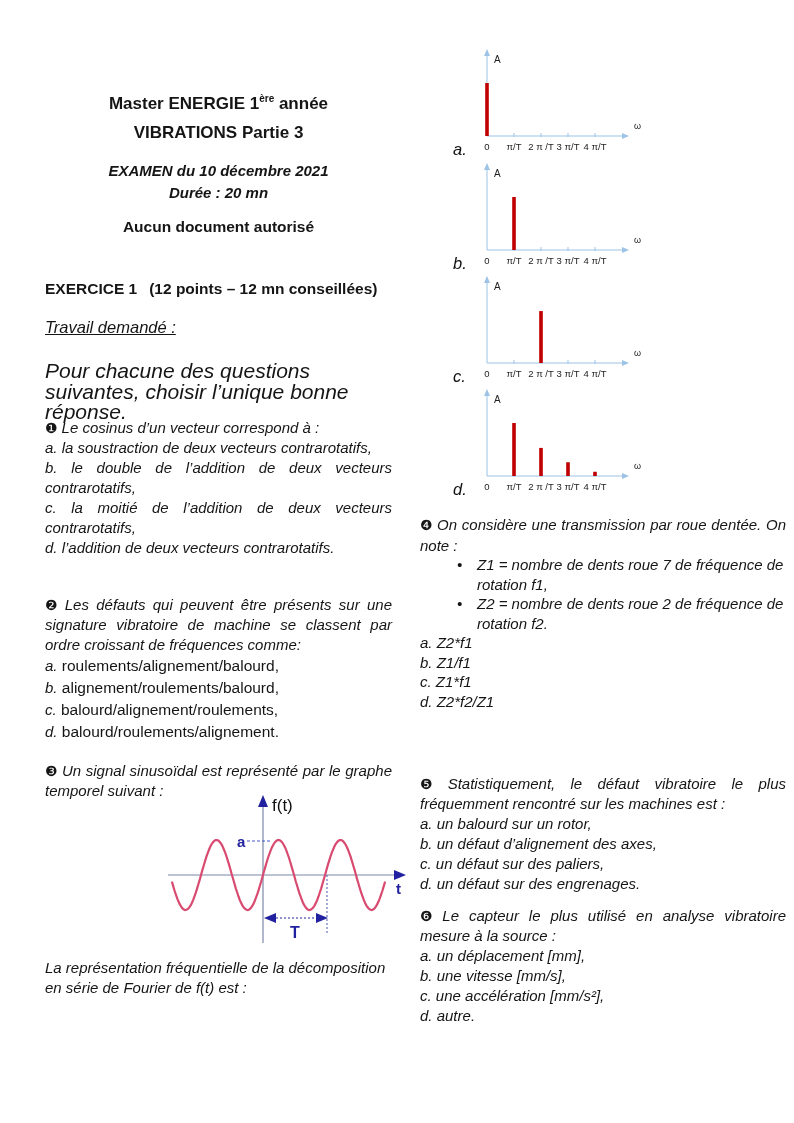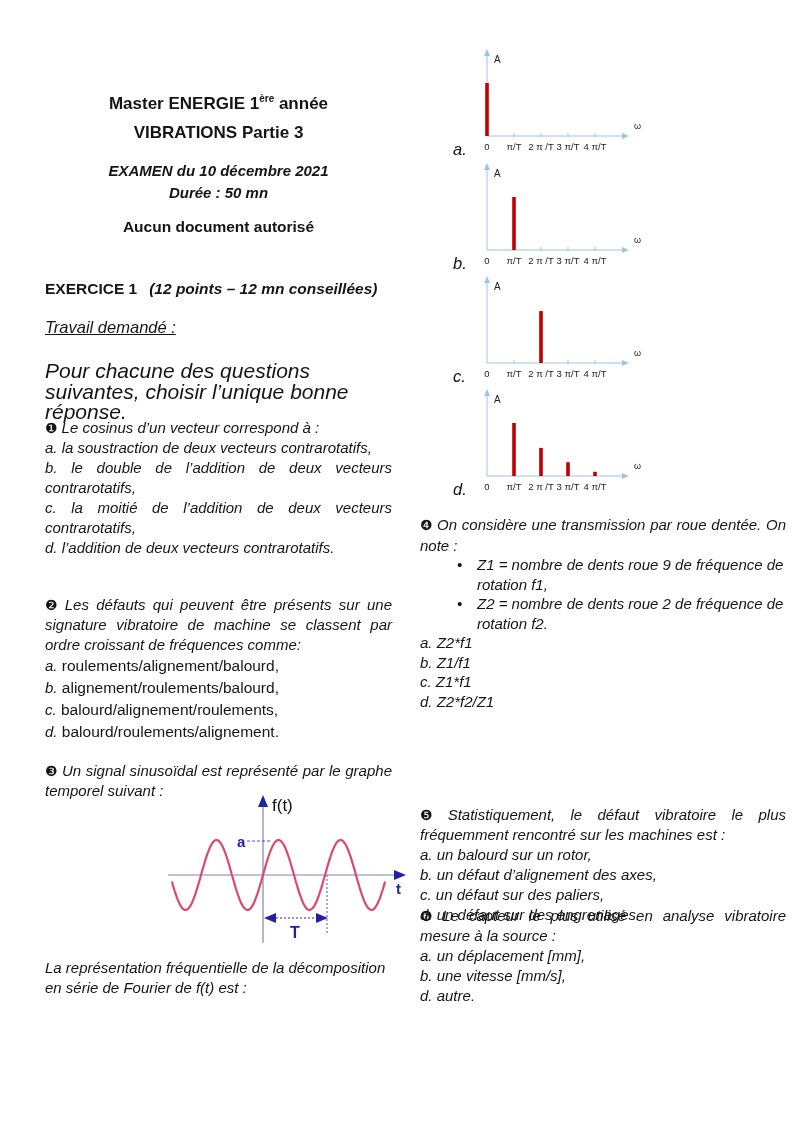--- a/index.html
+++ b/index.html
@@ -9,31 +9,31 @@
   .col-right{position:absolute;left:420px;top:0;width:366px;height:1123px;}
   .abs{position:absolute;left:0;width:100%;}
 
   
   .title-block{top:84px;text-align:center;font-weight:bold;font-size:17px;line-height:29px;}
   .title-block sup{font-size:10px;}
   .exam-block{top:160px;text-align:center;font-weight:bold;font-style:italic;font-size:15px;line-height:22px;}
   .notice{top:218px;text-align:center;font-weight:bold;font-size:15.5px;}
 
   .exercise-heading{top:280px;font-weight:bold;font-size:15.5px;}
-  .exercise-heading .pts{margin-left:12px;font-style:italic;}
+  .exercise-heading .pts{margin-left:12px;}
   .work-heading{top:318px;font-style:italic;font-size:16.5px;text-decoration:underline;}
   .intro{top:361px;font-style:italic;font-size:21px;line-height:20.5px;}
 
   .question{font-style:italic;font-size:15px;line-height:20px;text-align:justify;}
   .q1{top:418px;}
   .q2{top:595px;}
   .q3{top:761px;}
   .closing{top:958px;font-style:italic;font-size:15px;line-height:20px;}
   .q4{top:515px;line-height:19.5px;}
-  .q5{top:805px;}
+  .q5{top:774px;}
   .q6{top:906px;}
   .qnum{font-style:normal;font-size:14px;padding-right:4px;}
   .opt{margin:0;}
   .q2 .opt{font-style:normal;font-size:15.5px;line-height:22px;}
   .q2 .opt .opt-label{font-style:italic;font-size:15px;}
   .stem{margin:0;}
   ul.gear-list{margin:0;padding:0;list-style:none;text-align:left;}
   ul.gear-list li{position:relative;padding-left:57px;line-height:19.5px;}
   ul.gear-list li::before{content:"\2022";position:absolute;left:37px;font-size:15px;}
 
@@ -54,21 +54,21 @@
 
   <div class="col-left">
 
     <div class="abs title-block">
       <div><span>Master ENERGIE 1</span><sup>ère</sup><span> année</span></div>
       <div>VIBRATIONS Partie 3</div>
     </div>
 
     <div class="abs exam-block">
       <div>EXAMEN du 10 décembre 2021</div>
-      <div>Durée : 50 mn</div>
+      <div>Durée : 20 mn</div>
     </div>
 
     <div class="abs notice">Aucun document autorisé</div>
 
     <div class="abs exercise-heading">
       <span>EXERCICE 1</span><span class="pts">(12 points – 12 mn conseillées)</span>
     </div>
 
     <div class="abs work-heading">Travail demandé :</div>
 
@@ -200,37 +200,38 @@
           <rect x="173.2" y="91.76" width="3.6" height="4.24" fill="#c00000"></rect>
           <text x="74" y="23" font-size="10" fill="#222">A</text>
           <text x="214" y="89" font-size="9" fill="#222">ω</text>
         </svg>
       <span class="graph-letter">d.</span>
     </div>
 
     <div class="abs question q4">
       <p class="stem"><span class="qnum">❹</span><span>On considère une transmission par roue dentée. On note :</span></p>
       <ul class="gear-list">
-        <li>Z1 = nombre de dents roue 9 de fréquence de rotation f1,</li>
+        <li>Z1 = nombre de dents roue 7 de fréquence de rotation f1,</li>
         <li>Z2 = nombre de dents roue 2 de fréquence de rotation f2.</li>
       </ul>
       <div class="opt"><span class="opt-label">a.</span> <span class="opt-text">Z2*f1</span></div>
       <div class="opt"><span class="opt-label">b.</span> <span class="opt-text">Z1/f1</span></div>
       <div class="opt"><span class="opt-label">c.</span> <span class="opt-text">Z1*f1</span></div>
       <div class="opt"><span class="opt-label">d.</span> <span class="opt-text">Z2*f2/Z1</span></div>
     </div>
 
     <div class="abs question q5">
       <p class="stem"><span class="qnum">❺</span><span>Statistiquement, le défaut vibratoire le plus fréquemment rencontré sur les machines est :</span></p>
       <div class="opt"><span class="opt-label">a.</span> <span class="opt-text">un balourd sur un rotor,</span></div>
       <div class="opt"><span class="opt-label">b.</span> <span class="opt-text">un défaut d’alignement des axes,</span></div>
       <div class="opt"><span class="opt-label">c.</span> <span class="opt-text">un défaut sur des paliers,</span></div>
       <div class="opt"><span class="opt-label">d.</span> <span class="opt-text">un défaut sur des engrenages.</span></div>
     </div>
 
     <div class="abs question q6">
       <p class="stem"><span class="qnum">❻</span><span>Le capteur le plus utilisé en analyse vibratoire mesure à la source :</span></p>
       <div class="opt"><span class="opt-label">a.</span> <span class="opt-text">un déplacement [mm],</span></div>
       <div class="opt"><span class="opt-label">b.</span> <span class="opt-text">une vitesse [mm/s],</span></div>
+      <div class="opt"><span class="opt-label">c.</span> <span class="opt-text">une accélération [mm/s²],</span></div>
       <div class="opt"><span class="opt-label">d.</span> <span class="opt-text">autre.</span></div>
     </div>
   </div>
 </div>
 
 </body></html>

